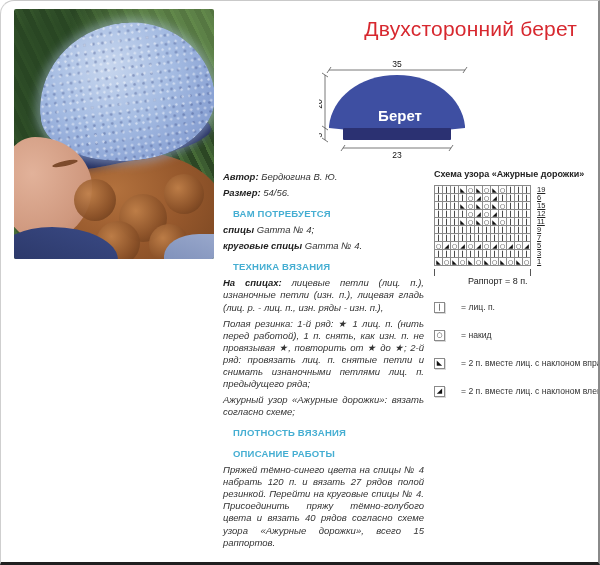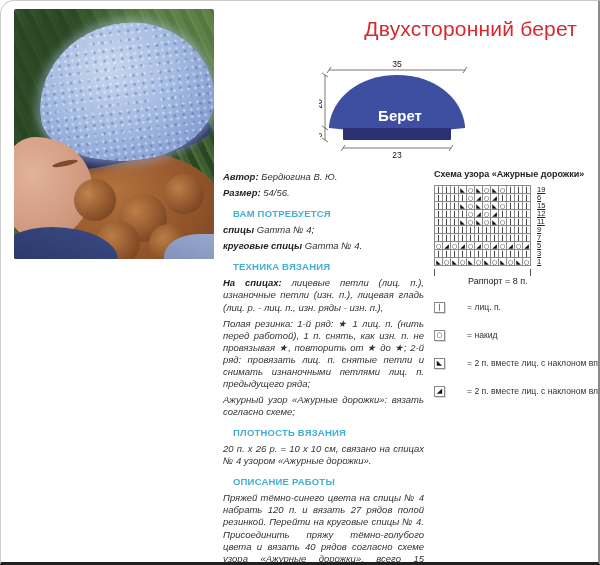--- a/index.html
+++ b/index.html
@@ -106,21 +106,21 @@
   }
   .rapport-label { font-size: 9px; color: #222; margin-top: 0; padding-left: 34px; }
   .legend { margin-top: 16px; }
   .legend-item { display: flex; align-items: center; margin-bottom: 17px; }
   .sym-box {
     width: 11px; height: 11px; border: 1px solid #8a8a8a; flex: 0 0 auto;
     display: flex; align-items: center; justify-content: center;
     font-family: "DejaVu Sans", sans-serif; font-size: 7px; line-height: 7px; color: #111;
     box-shadow: 1px 1px 0 rgba(0,0,0,.15);
   }
-  .legend-text { font-size: 8.6px; color: #333; margin-left: 22px; white-space: nowrap; }
+  .legend-text { font-size: 8.6px; color: #333; margin-left: 16px; white-space: nowrap; }
 </style>
 </head>
 <body>
 
 <div class="page">
 
   <div class="photo">
     <div class="hair-main"></div>
     <div class="beret-band"></div>
     <div class="beret-body"></div>
@@ -178,21 +178,20 @@
 
     <section>
       <h4 class="sec-head" style="color:#45aed2">ТЕХНИКА ВЯЗАНИЯ</h4>
       <p><b>На спицах:</b><span> лицевые петли (лиц. п.), изнаночные петли (изн. п.), лицевая гладь (лиц. р. - лиц. п., изн. ряды - изн. п.),</span></p>
       <p><span>Полая резинка: 1-й ряд: ★ 1 лиц. п. (нить перед работой), 1 п. снять, как изн. п. не провязывая ★, повторить от ★ до ★; 2-й ряд: провязать лиц. п. снятые петли и снимать изнаночными петлями лиц. п. предыдущего ряда;</span></p>
       <p><span>Ажурный узор «Ажурные дорожки»: вязать согласно схеме;</span></p>
     </section>
 
     <section>
       <h4 class="sec-head" style="color:#45aed2">ПЛОТНОСТЬ ВЯЗАНИЯ</h4>
-      <p><span>20 п. х 26 р. = 10 х 10 см, связано на спицах № 4 узором «Ажурные дорожки».</span></p>
     </section>
 
     <section>
       <h4 class="sec-head" style="color:#45aed2">ОПИСАНИЕ РАБОТЫ</h4>
       <p><span>Пряжей тёмно-синего цвета на спицы № 4 набрать 120 п. и вязать 27 рядов полой резинкой. Перейти на круговые спицы № 4. Присоединить пряжу тёмно-голубого цвета и вязать 40 рядов согласно схеме узора «Ажурные дорожки», всего 15 раппортов.</span></p>
 
     </section>
   </div>
 
   <div class="chart-col">

